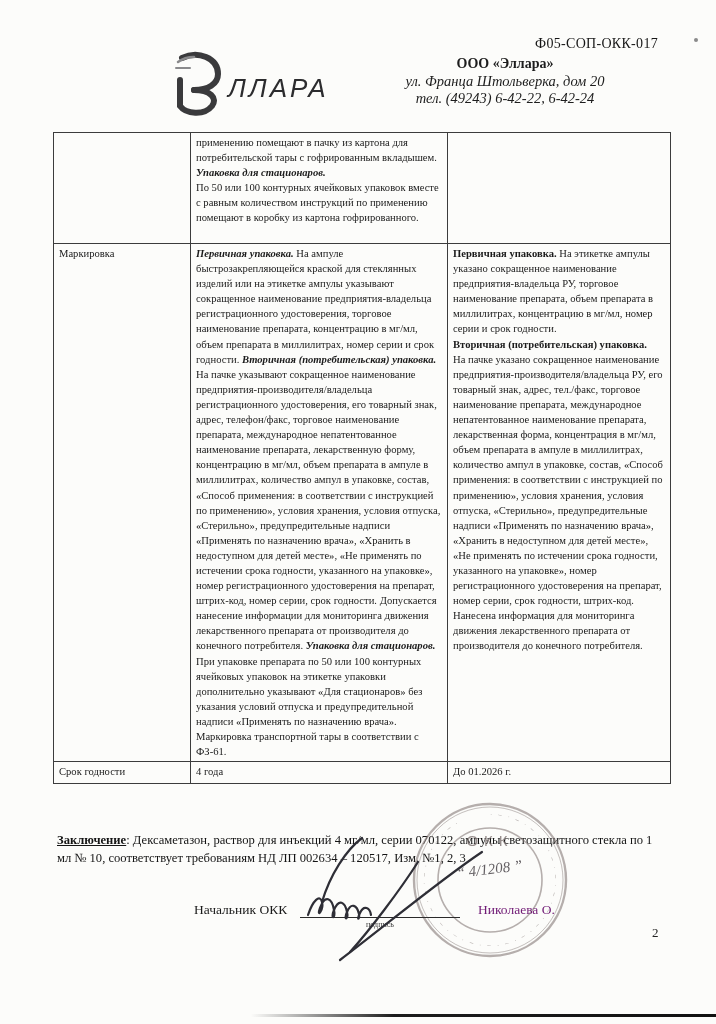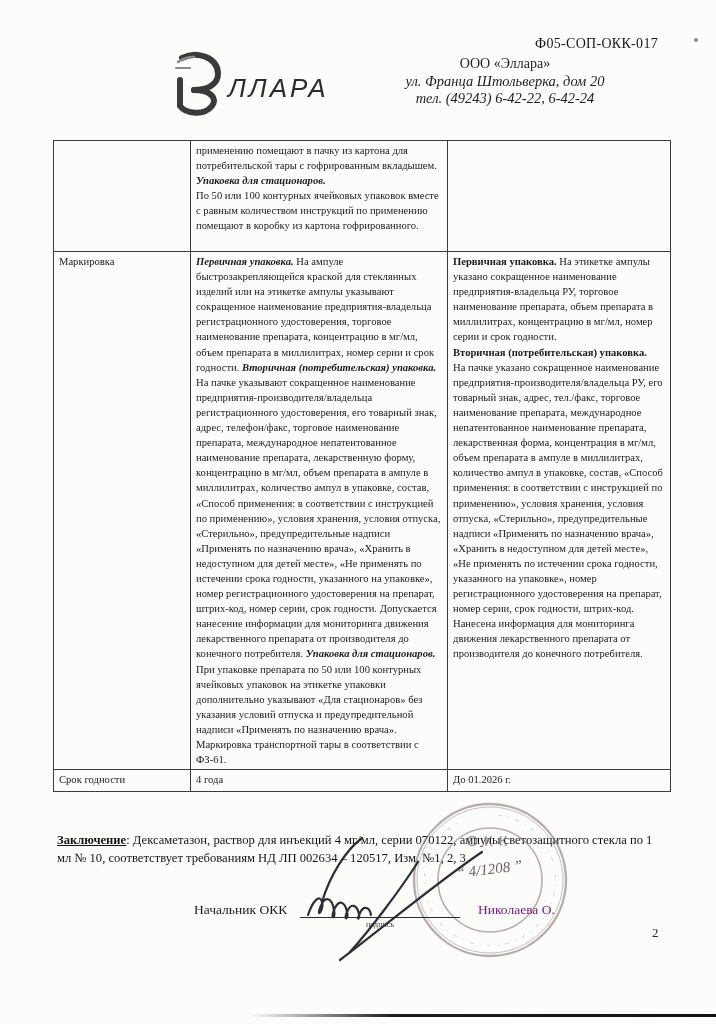--- a/index.html
+++ b/index.html
@@ -16,27 +16,27 @@
   .logo-glyph{width:58px;height:66px;}
   .logo-text{
     font-family:"Liberation Sans", sans-serif;font-weight:normal;font-style:italic;
     font-size:26px;letter-spacing:3px;color:#2c2c2e;margin-left:2px;margin-top:10px;
   }
   .doc-code{
     position:absolute;left:400px;top:36px;width:258px;text-align:right;
     font-size:14px;color:#161616;letter-spacing:.3px;
   }
   .company-block{position:absolute;left:340px;top:56px;width:330px;text-align:center;line-height:1.18;}
-  .company-name{font-weight:normal;font-size:14px;}
+  .company-name{font-weight:bold;font-size:14px;}
   .company-addr{font-style:italic;font-size:14.5px;}
   .artifact-dot{position:absolute;left:694px;top:38px;width:4px;height:4px;border-radius:50%;background:#8a8a8a;}
 
   
   table.main{
-    position:absolute;left:53px;top:140px;width:617px;
+    position:absolute;left:53px;top:132px;width:617px;
     border-collapse:collapse;table-layout:fixed;
   }
   table.main td{
     border:1.4px solid #3c3c3c;vertical-align:top;
     padding:2px 6px 2px 5px;font-size:10.6px;line-height:15.1px;color:#1b1b1b;
   }
   td.lbl{vertical-align:middle;font-weight:normal;font-size:11.5px;padding-left:7px;}
   tr.r1{height:111px;}
   tr.r2{height:512px;}
   tr.r3{height:34px;}

